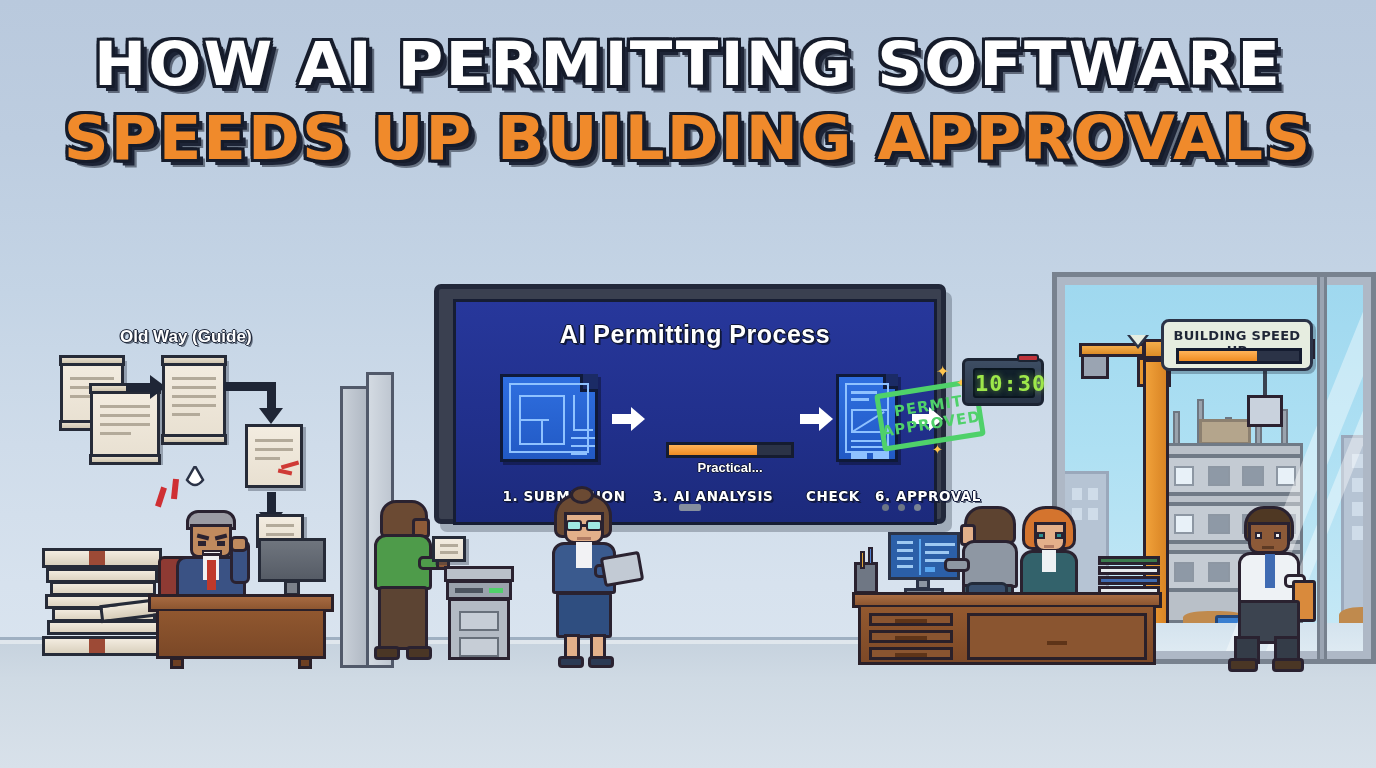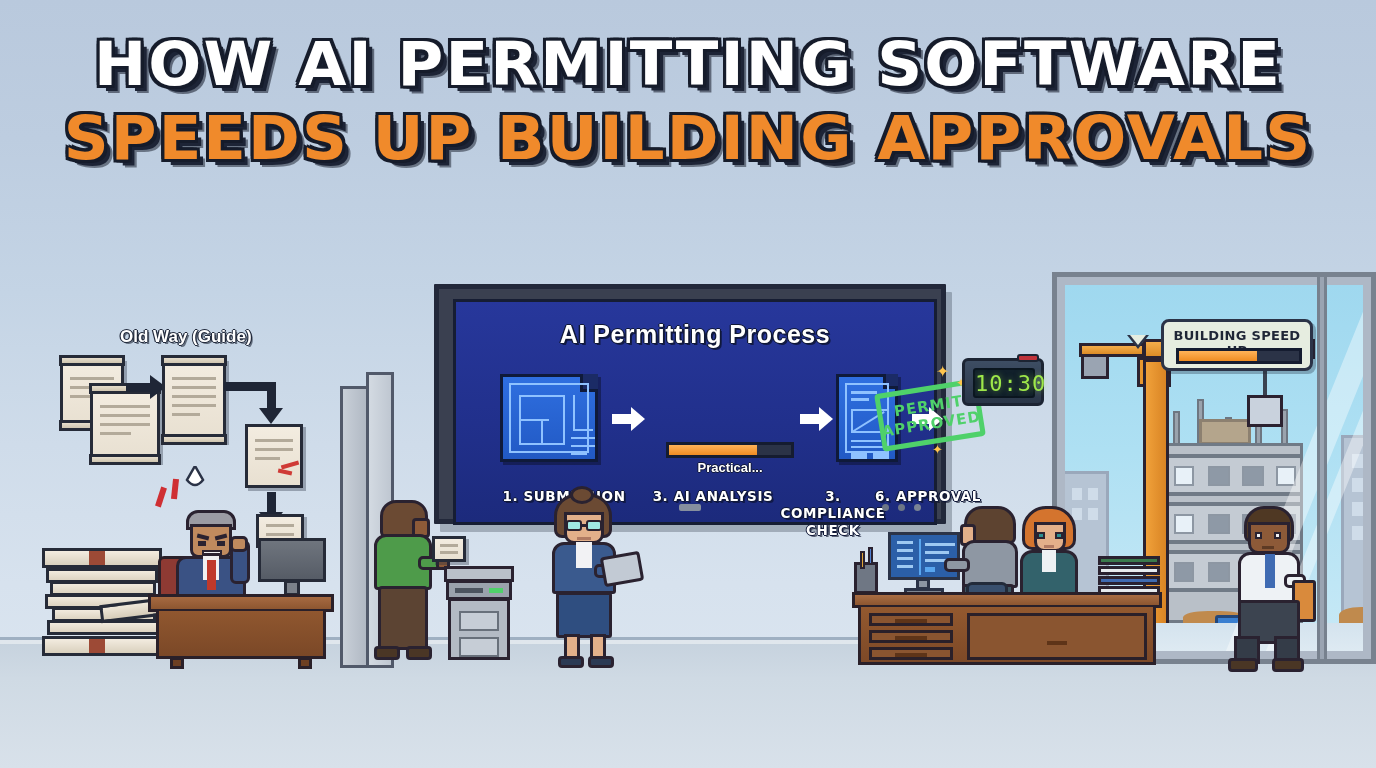--- a/index.html
+++ b/index.html
@@ -154,21 +154,21 @@
   }
   #partition2 {
     left:366px; top:372px; width:28px; height:296px;
     background:linear-gradient(90deg,#d3dae2,#bfc7d1);
     border:3px solid #51596a;
   }
 
   
   #display {
     left:434px; top:284px; width:512px; height:240px;
-    background:#3a4050; border:5px solid #22283a; border-radius:1px;
+    background:#3a4050; border:5px solid #22283a; border-radius:7px;
     box-shadow:6px 8px 0 rgba(30,38,55,.28);
   }
   #display-screen {
     left:14px; top:10px; width:484px; height:226px;
     background:linear-gradient(180deg,#27379b 0%,#21308c 55%,#1c2a7c 100%);
     border:3px solid #161d33;
   }
   #display-bezel-dot { right:20px; bottom:8px; width:7px; height:7px; border-radius:50%; background:#7b8494; }
   #display-bezel-dot2 { right:36px; bottom:8px; width:7px; height:7px; border-radius:50%; background:#6d7686; }
   #display-bezel-dot3 { right:52px; bottom:8px; width:7px; height:7px; border-radius:50%; background:#6d7686; }
@@ -272,21 +272,21 @@
   
   #clock {
     left:962px; top:358px; width:82px; height:48px;
     background:linear-gradient(180deg,#3d4d63,#2a3648);
     border:3px solid #1c2433; border-radius:6px;
   }
   #clock-face {
     left:8px; top:7px; width:62px; height:30px;
     background:#11202b; border:2px solid #0b1620; border-radius:3px;
     color:#9ee84a; font-family:"DejaVu Sans Mono", monospace;
-    font-size:22px; font-weight:400; line-height:28px; text-align:center;
+    font-size:22px; font-weight:700; line-height:28px; text-align:center;
     letter-spacing:1px; text-shadow:0 0 6px rgba(158,232,74,.55);
   }
   #clock-btn { left:52px; top:-7px; width:22px; height:8px; background:#c0333a; border:2px solid #1c2433; border-radius:3px; }
 
   
   #window-frame {
     left:1052px; top:272px; width:324px; height:392px;
     background:#aeb8c6; border:5px solid #78828f;
   }
   #window-glass {
@@ -548,21 +548,20 @@
       </div>
       <div class="sparkle" style="left:466px; top:-4px;">✦</div>
       <div class="sparkle" style="left:486px; top:10px; font-size:12px;">✦</div>
       <div class="sparkle" style="left:462px; top:76px; font-size:13px;">✦</div>
     </div>
 
     <div class="abs" id="steps">
       <div class="step-cap" style="left:14px; top:0; width:160px;">1. SUBMISSION</div>
       <div class="step-cap" style="left:168px; top:0; width:150px;">3. AI ANALYSIS</div>
       <div class="step-cap" style="left:300px; top:0; width:126px;">
-        <div>3. COMPLIANCE</div>
         <div>CHECK</div>
       </div>
       <div class="step-cap" style="left:398px; top:0; width:120px;">6. APPROVAL</div>
     </div>
   </div>
 
   <div class="abs" id="display-logo"></div>
   <div class="abs" id="display-bezel-dot"></div>
   <div class="abs" id="display-bezel-dot2"></div>
   <div class="abs" id="display-bezel-dot3"></div>

